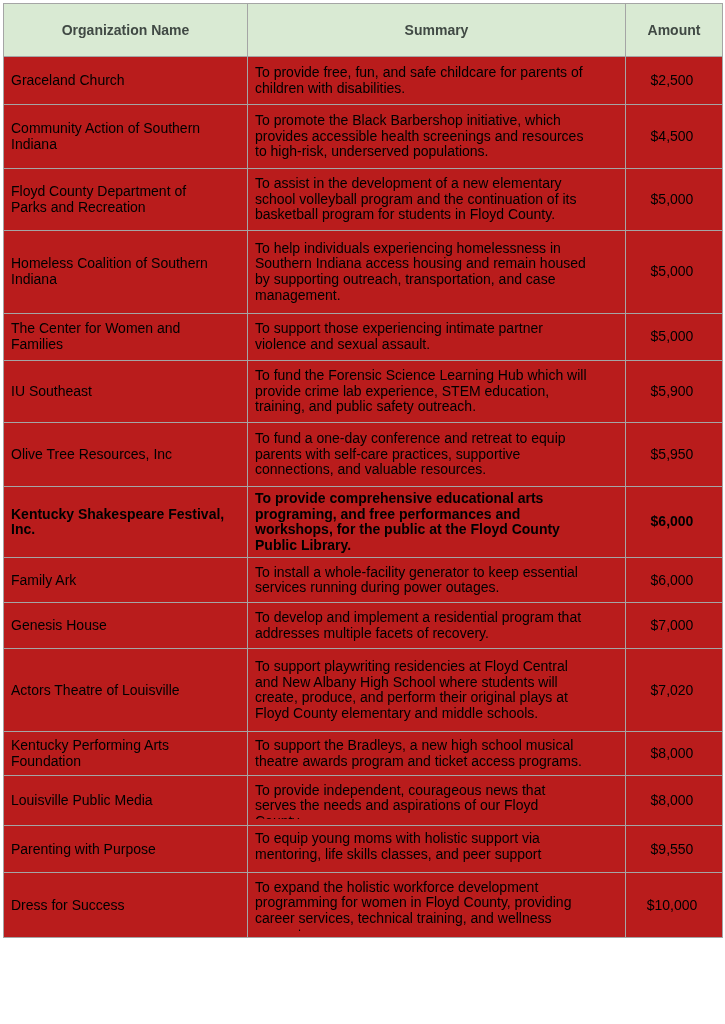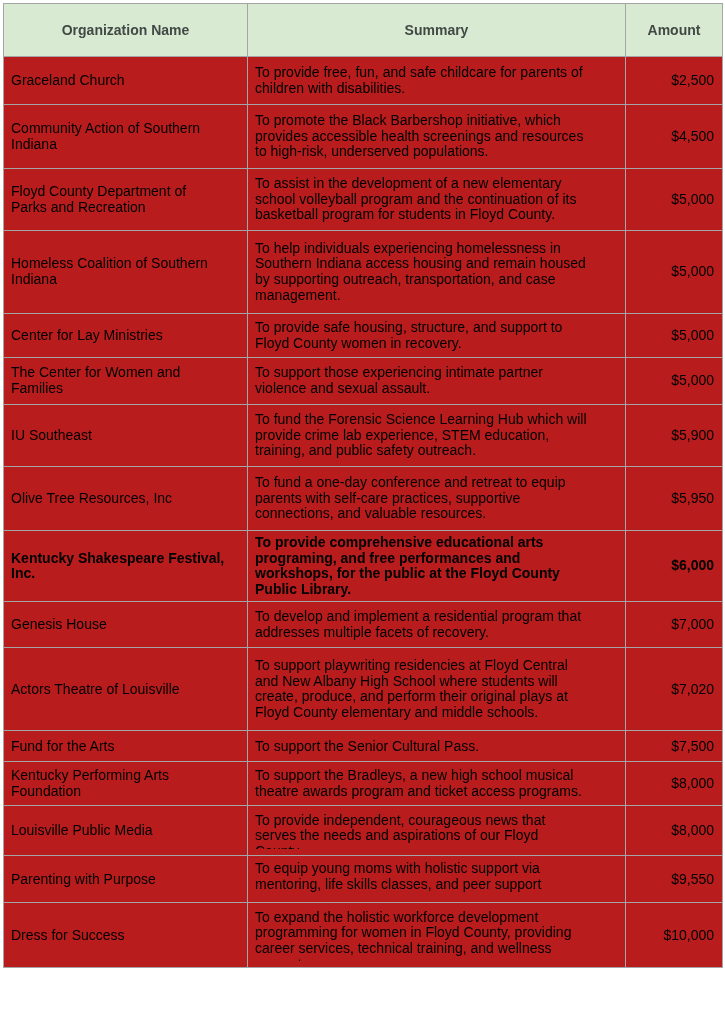--- a/index.html
+++ b/index.html
@@ -42,21 +42,21 @@
     padding: 18px 4px;
   }
   td {
     font-size: 14px;
     line-height: 15.6px;
     color: var(--body-text);
     background: #b91c1c;
   }
   td.org { padding: 4px 22px 4px 7px; }
   td.sum { padding: 4px 8px 4px 7px; }
-  td.amt { padding: 4px 8px 4px 4px; text-align: right; }
+  td.amt { padding: 4px 8px 4px 4px; text-align: center; }
   td.sum .txt { width: 334px; }
   .clipped { overflow: hidden; }
   col.c-org { width: 244px; }
   col.c-sum { width: 378px; }
   col.c-amt { width: 97px; }
 </style>
 </head>
 <body>
 
 <div class="table-wrap">
@@ -115,44 +115,33 @@
       <div class="txt">Homeless Coalition of Southern Indiana</div>
     </td>
     <td class="sum">
       <div class="txt summary-text">To help individuals experiencing homelessness in Southern Indiana access housing and remain housed by supporting outreach, transportation, and case management.</div>
     </td>
     <td class="amt">
       <div class="txt">$5,000</div>
     </td>
   </tr>
 
-  <tr style="height: 44px;">
-    <td class="org">
-      <div class="txt">Center for Lay Ministries</div>
-    </td>
-    <td class="sum">
-      <div class="txt summary-text">To provide safe housing, structure, and support to Floyd County women in recovery.</div>
+
+  <tr style="height: 47px;">
+    <td class="org">
+      <div class="txt">The Center for Women and Families</div>
+    </td>
+    <td class="sum">
+      <div class="txt summary-text">To support those experiencing intimate partner violence and sexual assault.</div>
     </td>
     <td class="amt">
       <div class="txt">$5,000</div>
     </td>
   </tr>
 
-  <tr style="height: 47px;">
-    <td class="org">
-      <div class="txt">The Center for Women and Families</div>
-    </td>
-    <td class="sum">
-      <div class="txt summary-text">To support those experiencing intimate partner violence and sexual assault.</div>
-    </td>
-    <td class="amt">
-      <div class="txt">$5,000</div>
-    </td>
-  </tr>
-
   <tr style="height: 62px;">
     <td class="org">
       <div class="txt">IU Southeast</div>
     </td>
     <td class="sum">
       <div class="txt summary-text">To fund the Forensic Science Learning Hub which will provide crime lab experience, STEM education, training, and public safety outreach.</div>
     </td>
     <td class="amt">
       <div class="txt">$5,900</div>
     </td>
@@ -175,20 +164,31 @@
       <div class="txt">Kentucky Shakespeare Festival, Inc.</div>
     </td>
     <td class="sum">
       <div class="txt summary-text">To provide comprehensive educational arts programing, and free performances and workshops, for the public at the Floyd County Public Library.</div>
     </td>
     <td class="amt">
       <div class="txt">$6,000</div>
     </td>
   </tr>
 
+  <tr style="height: 45px;">
+    <td class="org">
+      <div class="txt">Family Ark</div>
+    </td>
+    <td class="sum">
+      <div class="txt summary-text">To install a whole-facility generator to keep essential services running during power outages.</div>
+    </td>
+    <td class="amt">
+      <div class="txt">$6,000</div>
+    </td>
+  </tr>
 
   <tr style="height: 46px;">
     <td class="org">
       <div class="txt">Genesis House</div>
     </td>
     <td class="sum">
       <div class="txt summary-text">To develop and implement a residential program that addresses multiple facets of recovery.</div>
     </td>
     <td class="amt">
       <div class="txt">$7,000</div>
@@ -200,31 +200,20 @@
       <div class="txt">Actors Theatre of Louisville</div>
     </td>
     <td class="sum">
       <div class="txt summary-text">To support playwriting residencies at Floyd Central and New Albany High School where students will create, produce, and perform their original plays at Floyd County elementary and middle schools.</div>
     </td>
     <td class="amt">
       <div class="txt">$7,020</div>
     </td>
   </tr>
 
-  <tr style="height: 31px;">
-    <td class="org">
-      <div class="txt">Fund for the Arts</div>
-    </td>
-    <td class="sum">
-      <div class="txt summary-text">To support the Senior Cultural Pass.</div>
-    </td>
-    <td class="amt">
-      <div class="txt">$7,500</div>
-    </td>
-  </tr>
 
   <tr style="height: 44px;">
     <td class="org">
       <div class="txt">Kentucky Performing Arts Foundation</div>
     </td>
     <td class="sum">
       <div class="txt summary-text">To support the Bradleys, a new high school musical theatre awards program and ticket access programs.</div>
     </td>
     <td class="amt">
       <div class="txt">$8,000</div>

